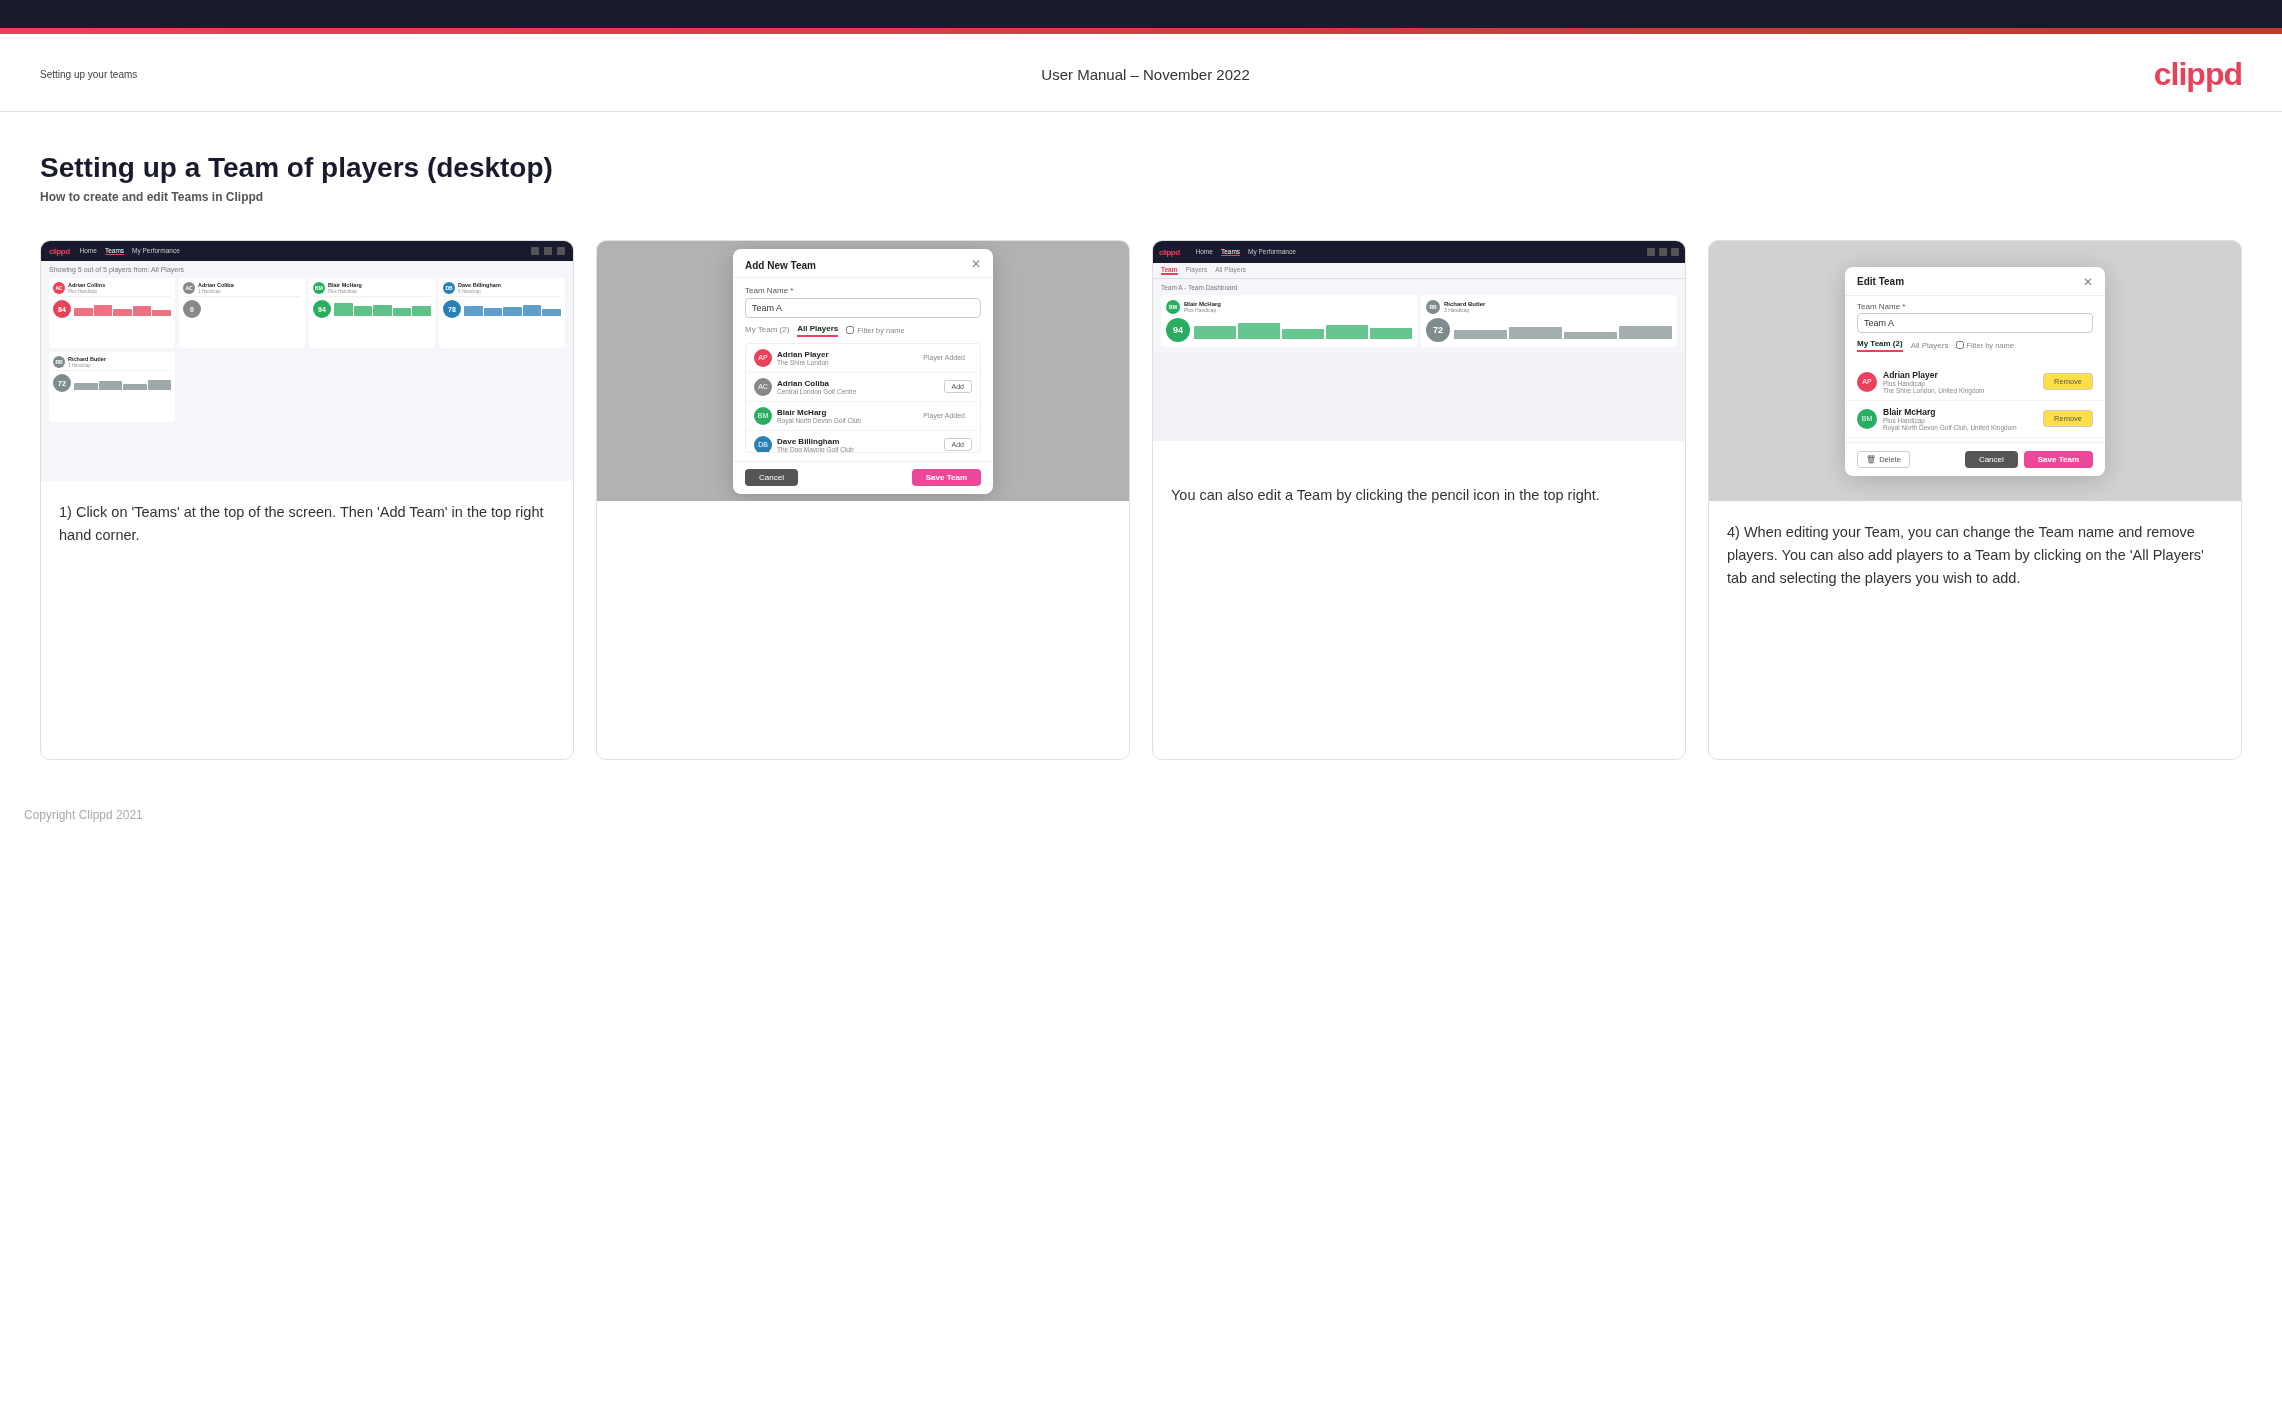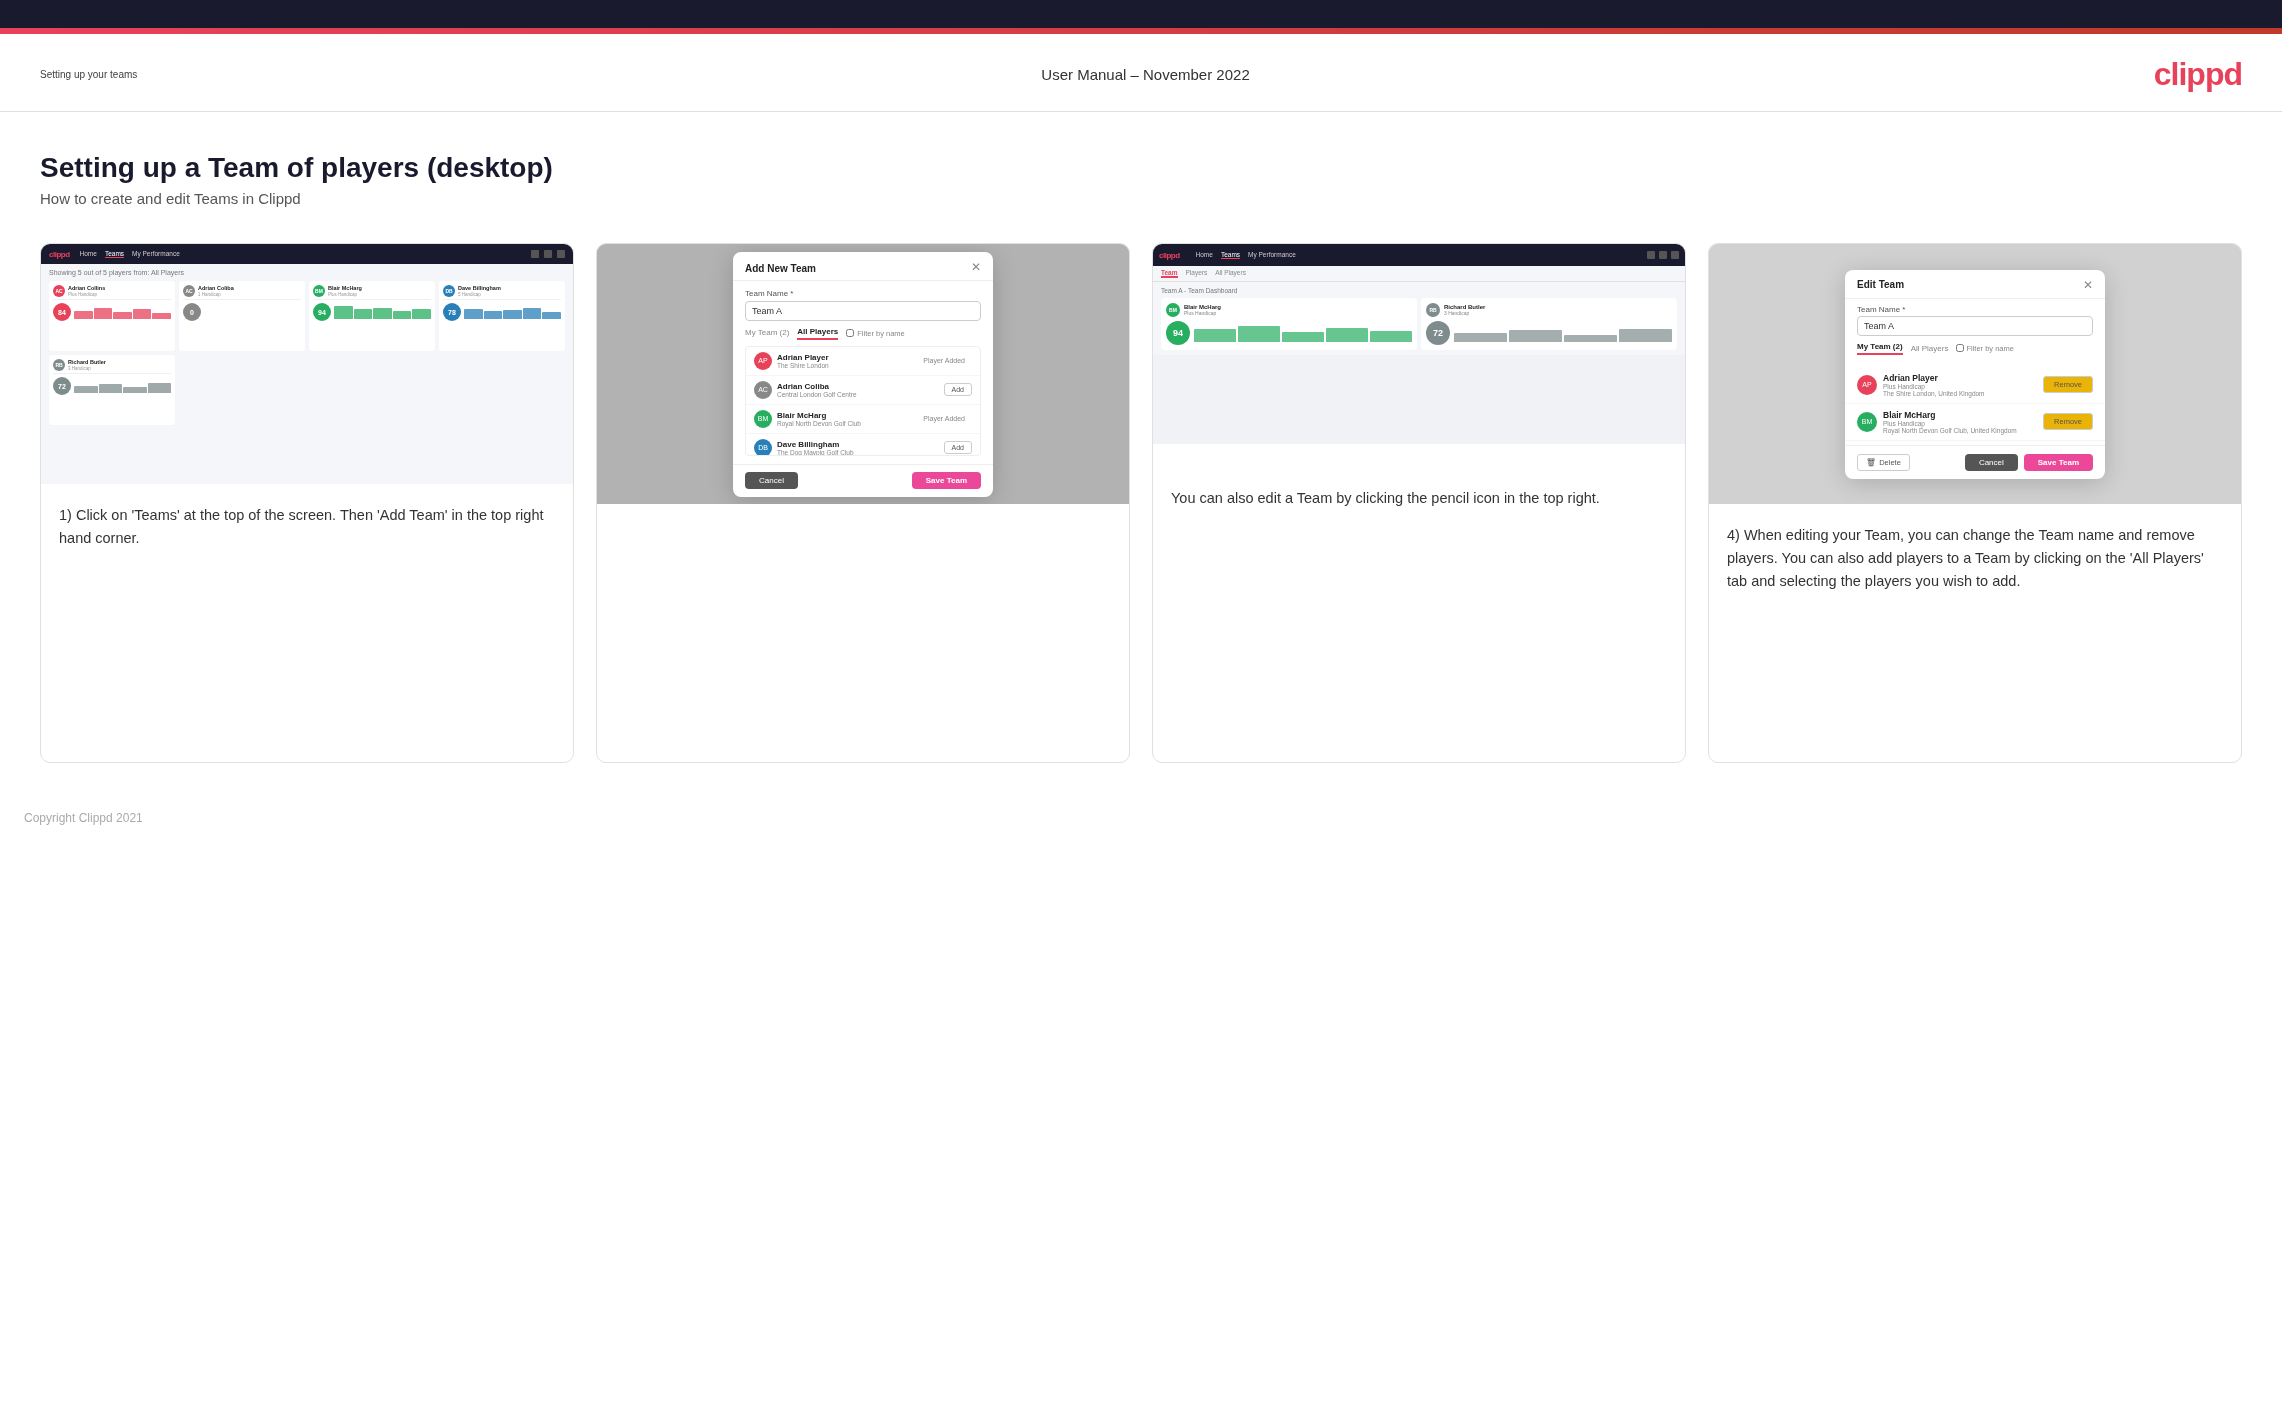--- a/index.html
+++ b/index.html
@@ -44,23 +44,24 @@
     .main-content {
       padding: 40px 40px 30px 40px;
     }
     .page-title {
       font-size: 28px;
       font-weight: 700;
       color: #1a1a2e;
       margin-bottom: 6px;
     }
     .page-subtitle {
-      font-size: 15px;
+      font-size: 12px;
       color: #555;
       margin-bottom: 36px;
+      font-weight: bold;
     }
     .cards-row {
       display: flex;
       gap: 22px;
       align-items: flex-start;
     }
     .card {
       flex: 1;
       border: 1.5px solid #e0e0e0;
       border-radius: 10px;
@@ -316,21 +317,21 @@
     }
     .ep-club {
       font-size: 6.5px;
       color: #888;
     }
     .btn-remove {
       font-size: 7.5px;
       padding: 3px 10px;
       border: 1.5px solid #ccc;
       border-radius: 3px;
-      background: #eab308;
+      background: #fde047;
       cursor: pointer;
       color: #555;
     }
     .edit-footer {
       display: flex;
       justify-content: space-between;
       align-items: center;
       padding: 8px 12px;
       border-top: 1px solid #eee;
       margin-top: 4px;

